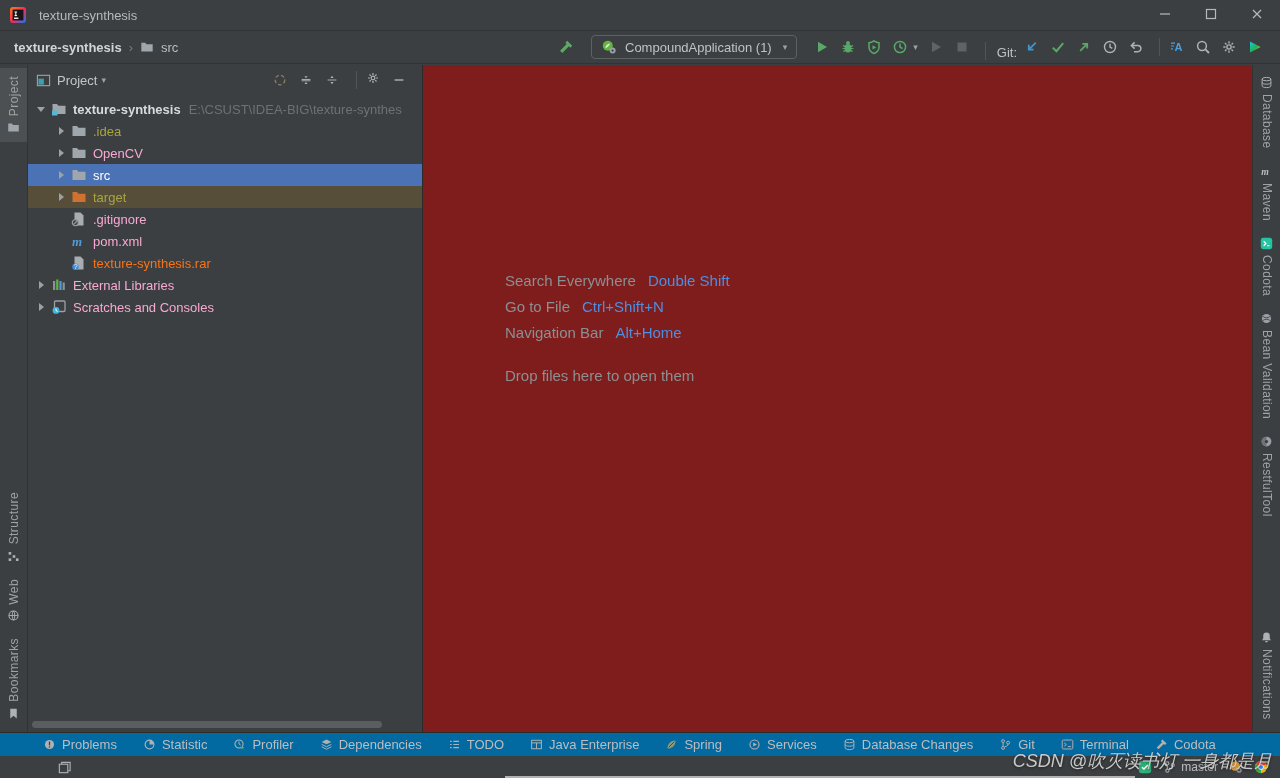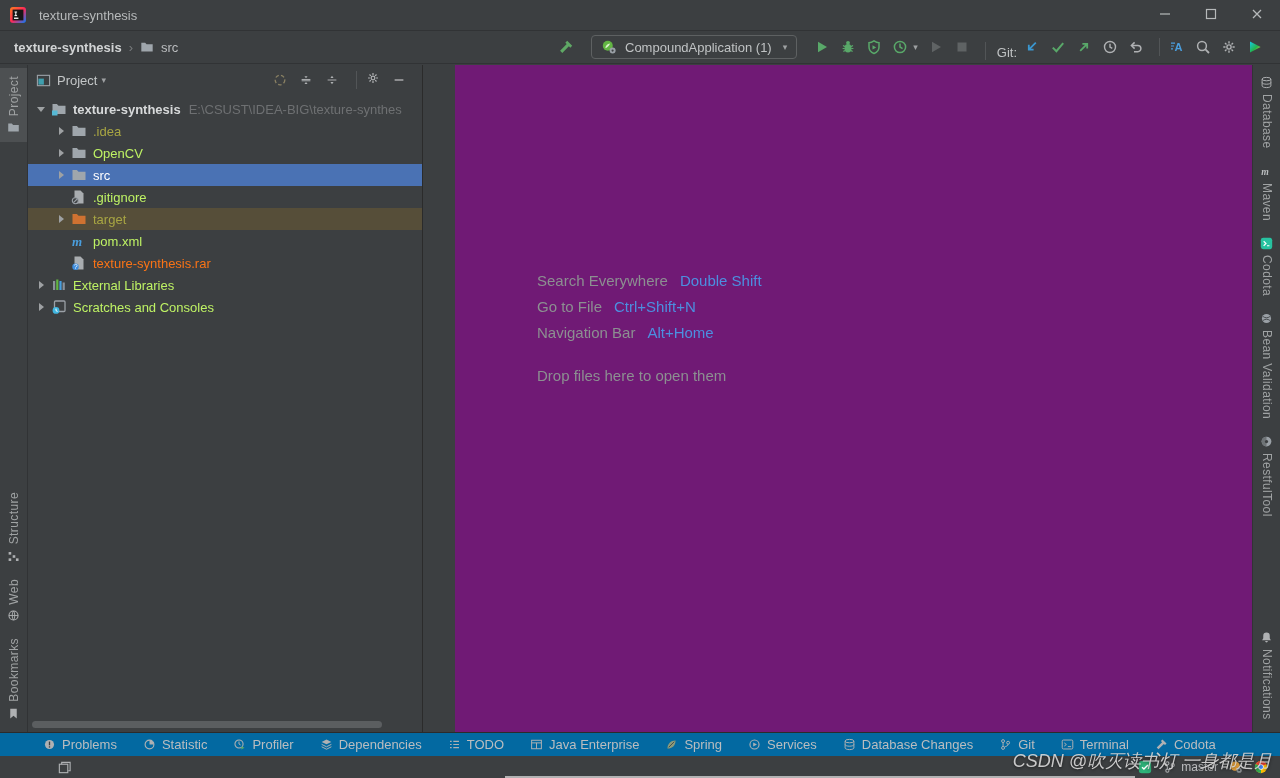--- a/index.html
+++ b/index.html
@@ -55,29 +55,29 @@
   .tree { flex:1; overflow:hidden; font-size:13px; padding-top:3px; }
   .row { height:22px; display:flex; align-items:center; white-space:nowrap; cursor:pointer; }
   .row.selected { background:#4a72b4; }
   .row.selected .tlabel { color:#ffffff; }
   .row.excluded-row { background:#564e39; }
   .chev { width:16px; height:22px; position:relative; flex:none; }
   .chev-right::after { content:""; position:absolute; left:5px; top:7px; border-left:5px solid #9ea1a3; border-top:4px solid transparent; border-bottom:4px solid transparent; }
   .chev-down::after { content:""; position:absolute; left:3px; top:9px; border-top:5px solid #9ea1a3; border-left:4px solid transparent; border-right:4px solid transparent; }
   .ticon { width:18px; flex:none; display:flex; justify-content:center; margin-right:5px; }
   .ticon svg { width:16px; height:16px; display:block; }
-  .tlabel { color:#bef264; }
+  .tlabel { color:#f9a8d4; }
   .tlabel.bold { font-weight:bold; color:#d8dadb; }
   .tlabel.olive { color:#a8a543; }
   .tlabel.red { color:#f97316; }
   .tpath { color:#6e7072; margin-left:8px; }
   .hscroll { position:absolute; bottom:4px; left:4px; width:350px; height:7px; border-radius:4px; background:#5b5e60; cursor:pointer; }
 
   
-  .editor { flex:1; background:#701a75; position:relative;margin-left:32px; }
+  .editor { flex:1; background:#7f1d1d; position:relative; }
   .shortcuts { position:absolute; left:82px; top:207px; display:flex; flex-direction:column; gap:17px; font-size:15px; }
   .sc-row { display:flex; align-items:baseline; height:26px; }
   .sc-label { color:#8c8f91; }
   .sc-keys { color:#4c8fe0; margin-left:12px; }
   .drop-hint { color:#8c8f91; height:26px; display:flex; align-items:baseline; }
 
   
   .bottombar { position:absolute; left:0; right:0; bottom:22px; height:24px; background:#0369a1; border-top:1px solid #2b2b2b; display:flex; align-items:center; padding-left:30px; font-size:13px; }
   .bbi { display:inline-flex; align-items:center; gap:6px; padding:0 13px; height:100%; cursor:pointer; color:#bbbdbf; }
   .bbi svg { width:13px; height:13px; display:block; }
@@ -466,41 +466,41 @@
             <span class="chev chev-right"></span>
             <span class="ticon">
               <svg width="16" height="16" viewBox="0 0 16 16">
                 <path fill="#9fa6ac" d="M1.5 3h4.4L7.5 4.8h7V13h-13z"></path>
               </svg>
             </span>
             <span class="tlabel">src</span>
 
           </div>
 
+          <div class="row excluded-row" style="padding-left: 26px;">
+            <span class="chev chev-right"></span>
+            <span class="ticon">
+              <svg width="16" height="16" viewBox="0 0 16 16">
+                <path fill="#cf7231" d="M1.5 3h4.4L7.5 4.8h7V13h-13z"></path>
+              </svg>
+            </span>
+            <span class="tlabel olive">target</span>
+
+          </div>
+
           <div class="row" style="padding-left: 26px;">
             <span class="chev" style="visibility: hidden;"></span>
             <span class="ticon">
               <svg width="16" height="16" viewBox="0 0 16 16">
                 <path fill="#a9adb0" d="M3.5 1.5h6l3 3v10h-9z"></path>
                 <circle cx="4.3" cy="11.8" r="3" fill="#3c3f41" stroke="#9aa0a6" stroke-width="1.1"></circle>
                 <line x1="2.5" y1="13.6" x2="6.1" y2="10" stroke="#9aa0a6" stroke-width="1.1"></line>
               </svg>
             </span>
             <span class="tlabel">.gitignore</span>
-
-          </div>
-
-          <div class="row excluded-row" style="padding-left: 26px;">
-            <span class="chev chev-right"></span>
-            <span class="ticon">
-              <svg width="16" height="16" viewBox="0 0 16 16">
-                <path fill="#cf7231" d="M1.5 3h4.4L7.5 4.8h7V13h-13z"></path>
-              </svg>
-            </span>
-            <span class="tlabel olive">target</span>
 
           </div>
 
           <div class="row" style="padding-left: 26px;">
             <span class="chev" style="visibility: hidden;"></span>
             <span class="ticon">
               <svg width="16" height="16" viewBox="0 0 16 16">
                 <text x="1" y="12.5" font-size="13" font-style="italic" font-weight="bold" fill="#4a9edd" font-family="Liberation Serif,serif">m</text>
               </svg>
             </span>

